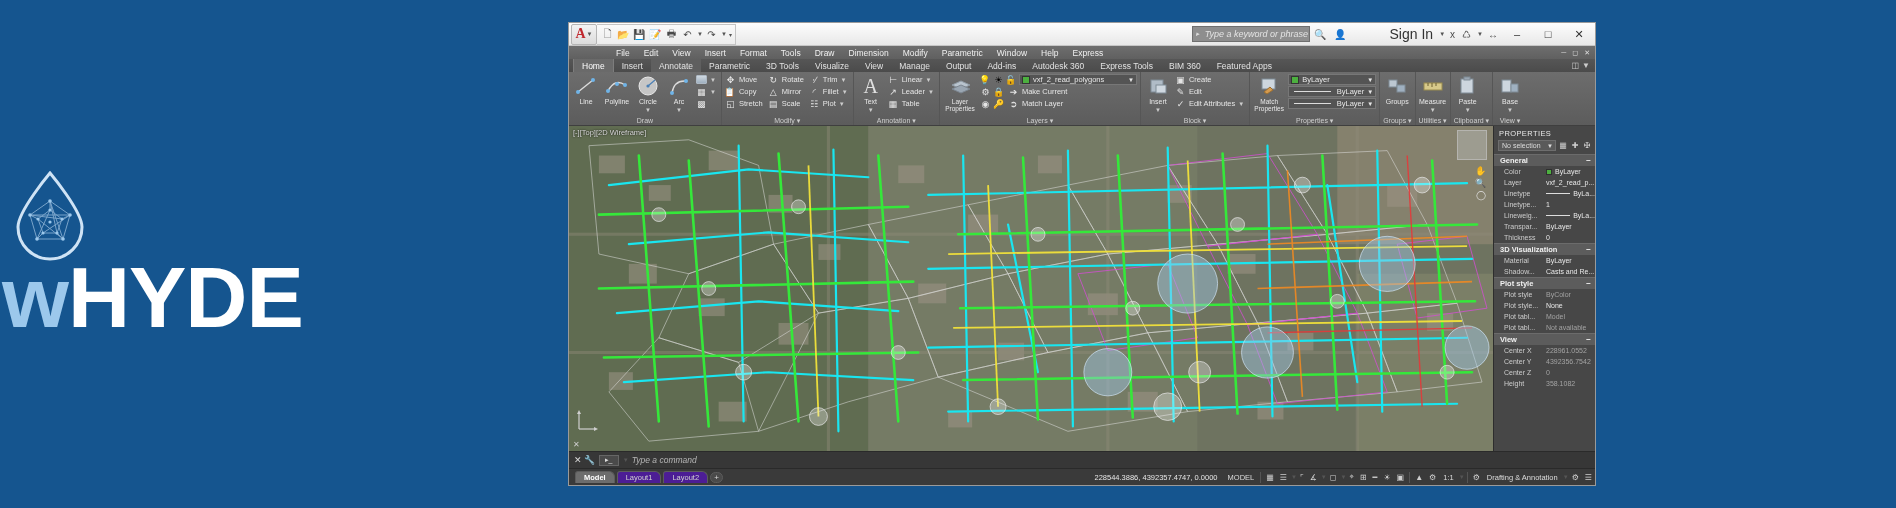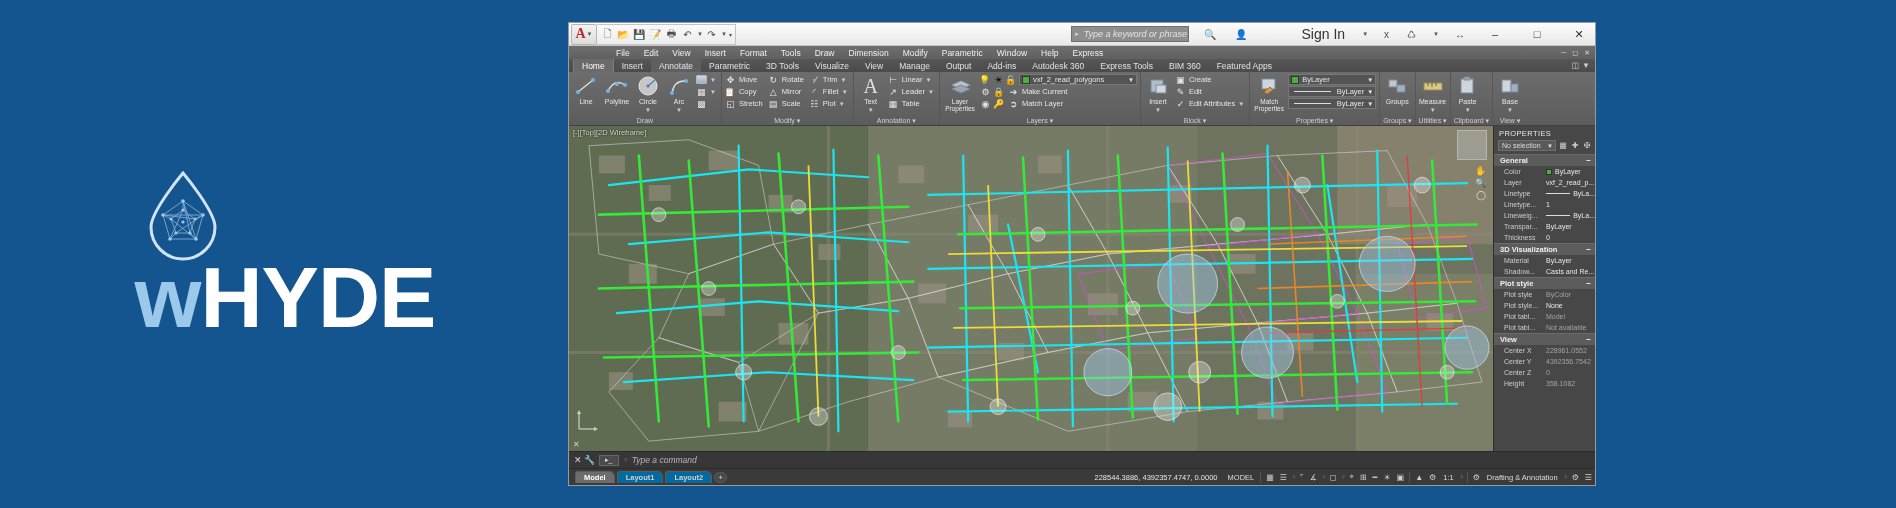--- a/index.html
+++ b/index.html
@@ -6,21 +6,21 @@
   html,body { width:1896px; height:508px; overflow:hidden; }
   body {
     background:#15558f;
     font-family:"Liberation Sans", sans-serif;
     position:relative;
   }
 
   
   #brand {
     position:absolute; left:0; top:0; width:568px; height:508px;
-    display:flex; align-items:center; justify-content:center;
+    display:flex; align-items:center; 
   }
   #brand-inner { display:flex; flex-direction:column; align-items:flex-start; }
   #logo-row { display:flex; align-items:flex-end; }
   #drop-wrap { margin-left:10px; margin-bottom:2px; }
   #wordmark {
     font-size:86px; font-weight:bold; letter-spacing:-1px; line-height:0.95;
     margin-top:-10px; margin-left:2px; white-space:nowrap;
   }
   #wordmark .w { color:#9cc8ec; }
   #wordmark .hyde { color:#ffffff; }
@@ -59,21 +59,21 @@
   .qat-ico {
     width:15px; height:15px; display:flex; align-items:center;
     justify-content:center; font-size:10px; color:#4a4a4a;
   }
   #win-title {
     position:absolute; left:0; right:0; text-align:center;
     font-size:10px; color:#2d2d2d; pointer-events:none;
   }
   #win-title .sep { display:inline-block; width:14px; }
   #title-right {
-    margin-left:auto; display:flex; align-items:center; gap:14px;
+    margin-left:auto; display:flex; align-items:center; gap:3px;
     padding-right:2px; z-index:2;
   }
   #searchbox {
     width:118px; height:16px; background:#8e8e8e;
     border:1px solid #6f6f6f; color:#e4e4e4;
     font-size:9px; font-style:italic; display:flex; align-items:center;
     padding-left:12px; position:relative;
   }
   #searchbox:before {
     content:"\25B8"; position:absolute; left:3px; color:#dcdcdc; font-size:7px;
@@ -225,22 +225,22 @@
   }
   #cmdph { color:#b6b6b6; font-size:8.5px; font-style:italic; }
 
   
   #statusbar {
     height:17px; background:#3a3a3a; display:flex; align-items:center;
     color:#dcdcdc; font-size:7.5px; flex:none; border-top:1px solid #2a2a2a;
   }
   .tab-item {
     padding:0 8px; height:12px; line-height:12px; margin-right:2px;
-    background:#0369a1; border:1px solid #5c5c5c; border-bottom:none;
-    border-radius:3px 6px 0 0; font-size:7.5px; color:#d0d0d0;font-weight:bold;
+    background:#4c1d95; border:1px solid #5c5c5c; border-bottom:none;
+    border-radius:3px 6px 0 0; font-size:7.5px; color:#d0d0d0;
   }
   .tab-item.active { background:#6d6d6d; color:#fff; font-weight:bold; }
   .tab-plus { width:13px; text-align:center; background:#4a4a4a;
               border:1px solid #5c5c5c; border-radius:6px; height:11px;
               line-height:10px; font-size:8px; }
   #coords { margin-left:auto; font-size:7.5px; padding:0 6px; color:#e6e6e6; }
   .st-ic { padding:0 3px; font-size:8px; color:#cfcfcf; }
   .st-txt { padding:0 4px; font-size:7.5px; }
   #statusbar .sep { width:1px; height:11px; background:#555; margin:0 2px; }
 </style>

